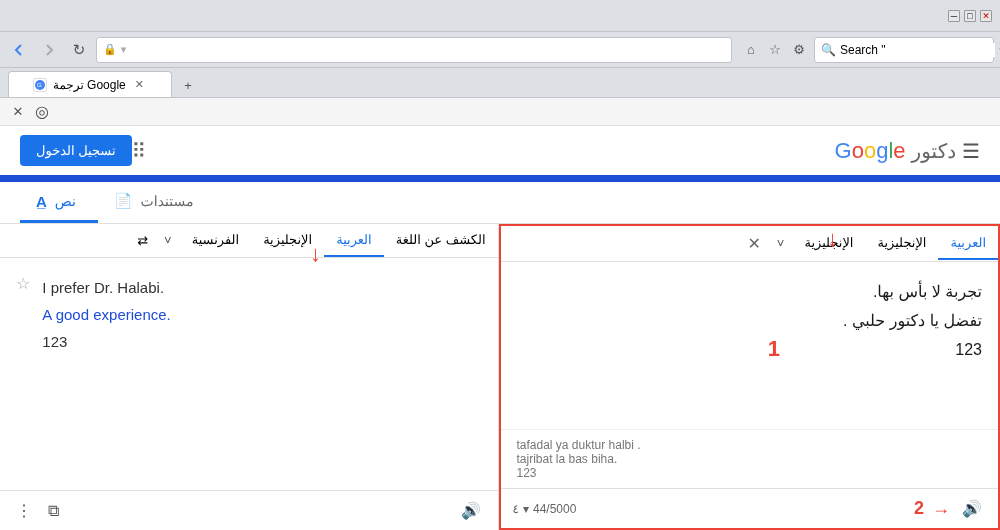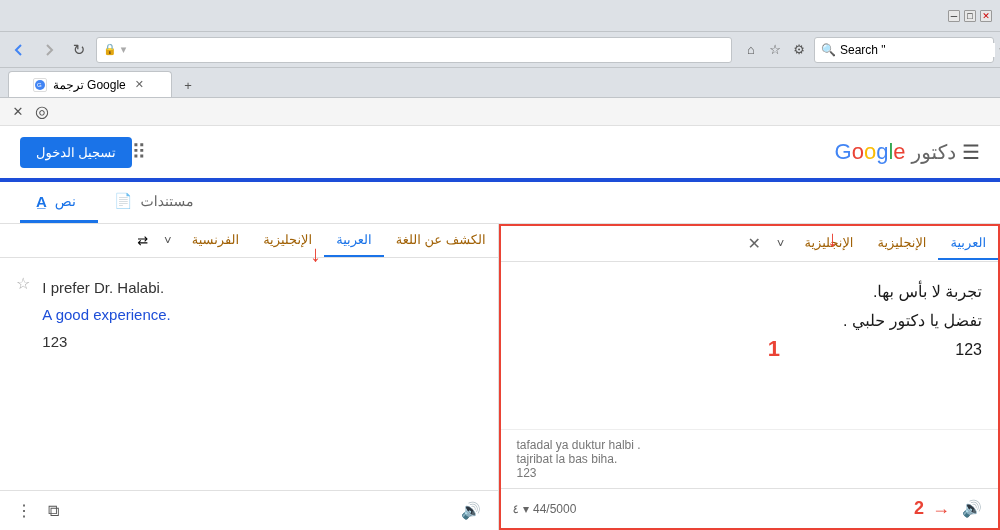--- a/index.html
+++ b/index.html
@@ -113,21 +113,21 @@
 
     
     .page { background: white; height: calc(530px - 126px); display: flex; flex-direction: column; }
     
     
     .gt-header {
       height: 56px;
       display: flex;
       align-items: center;
       padding: 0 20px;
-      border-bottom: 4px solid #1d4ed8;
+      border-bottom: 7px solid #1d4ed8;
       justify-content: space-between;
     }
     .signin-btn {
       background: #1a73e8;
       color: white;
       border: none;
       border-radius: 4px;
       padding: 8px 16px;
       font-size: 13px;
       cursor: pointer;
@@ -147,21 +147,21 @@
       gap: 8px;
       padding: 10px 16px;
       color: #666;
       cursor: pointer;
       font-size: 14px;
       border-bottom: 3px solid transparent;
     }
     .lang-option {
       padding: 8px 12px;
       font-size: 13px;
-      color: #a16207;
+      color: #000000;
       cursor: pointer;
       border-bottom: 2px solid transparent;
     }
     .lang-option.active { color: #1a73e8; border-bottom: 2px solid #1a73e8; }
     .lang-more { padding: 8px; color: #555; cursor: pointer; }
 
     .gt-left { flex: 1; border-right: 1px solid #e0e0e0; display: flex; flex-direction: column; }
     .gt-right { flex: 1; display: flex; flex-direction: column; border: 2px solid #ea4335; }
 
     .gt-left-lang-bar { display: flex; align-items: center; border-bottom: 1px solid #e0e0e0; }

